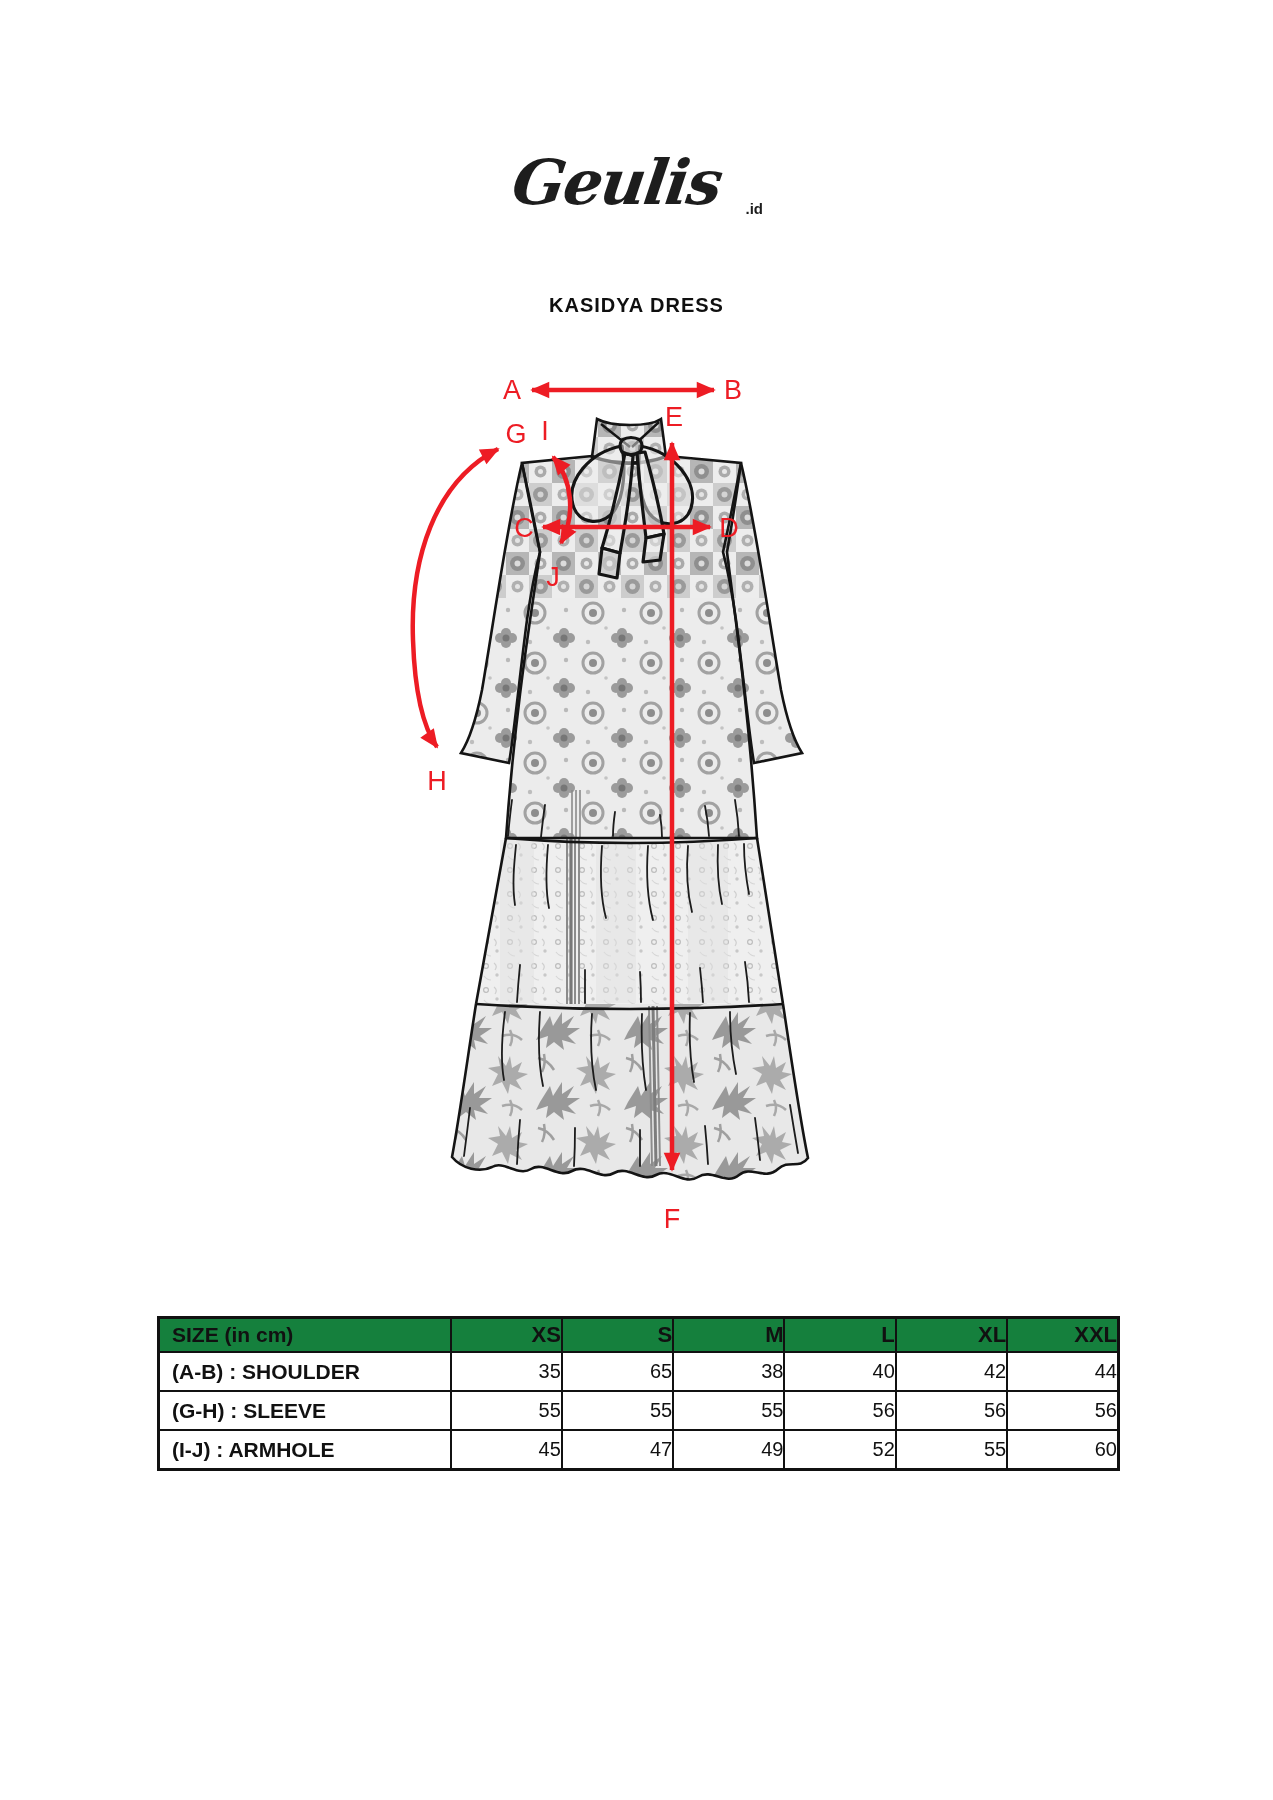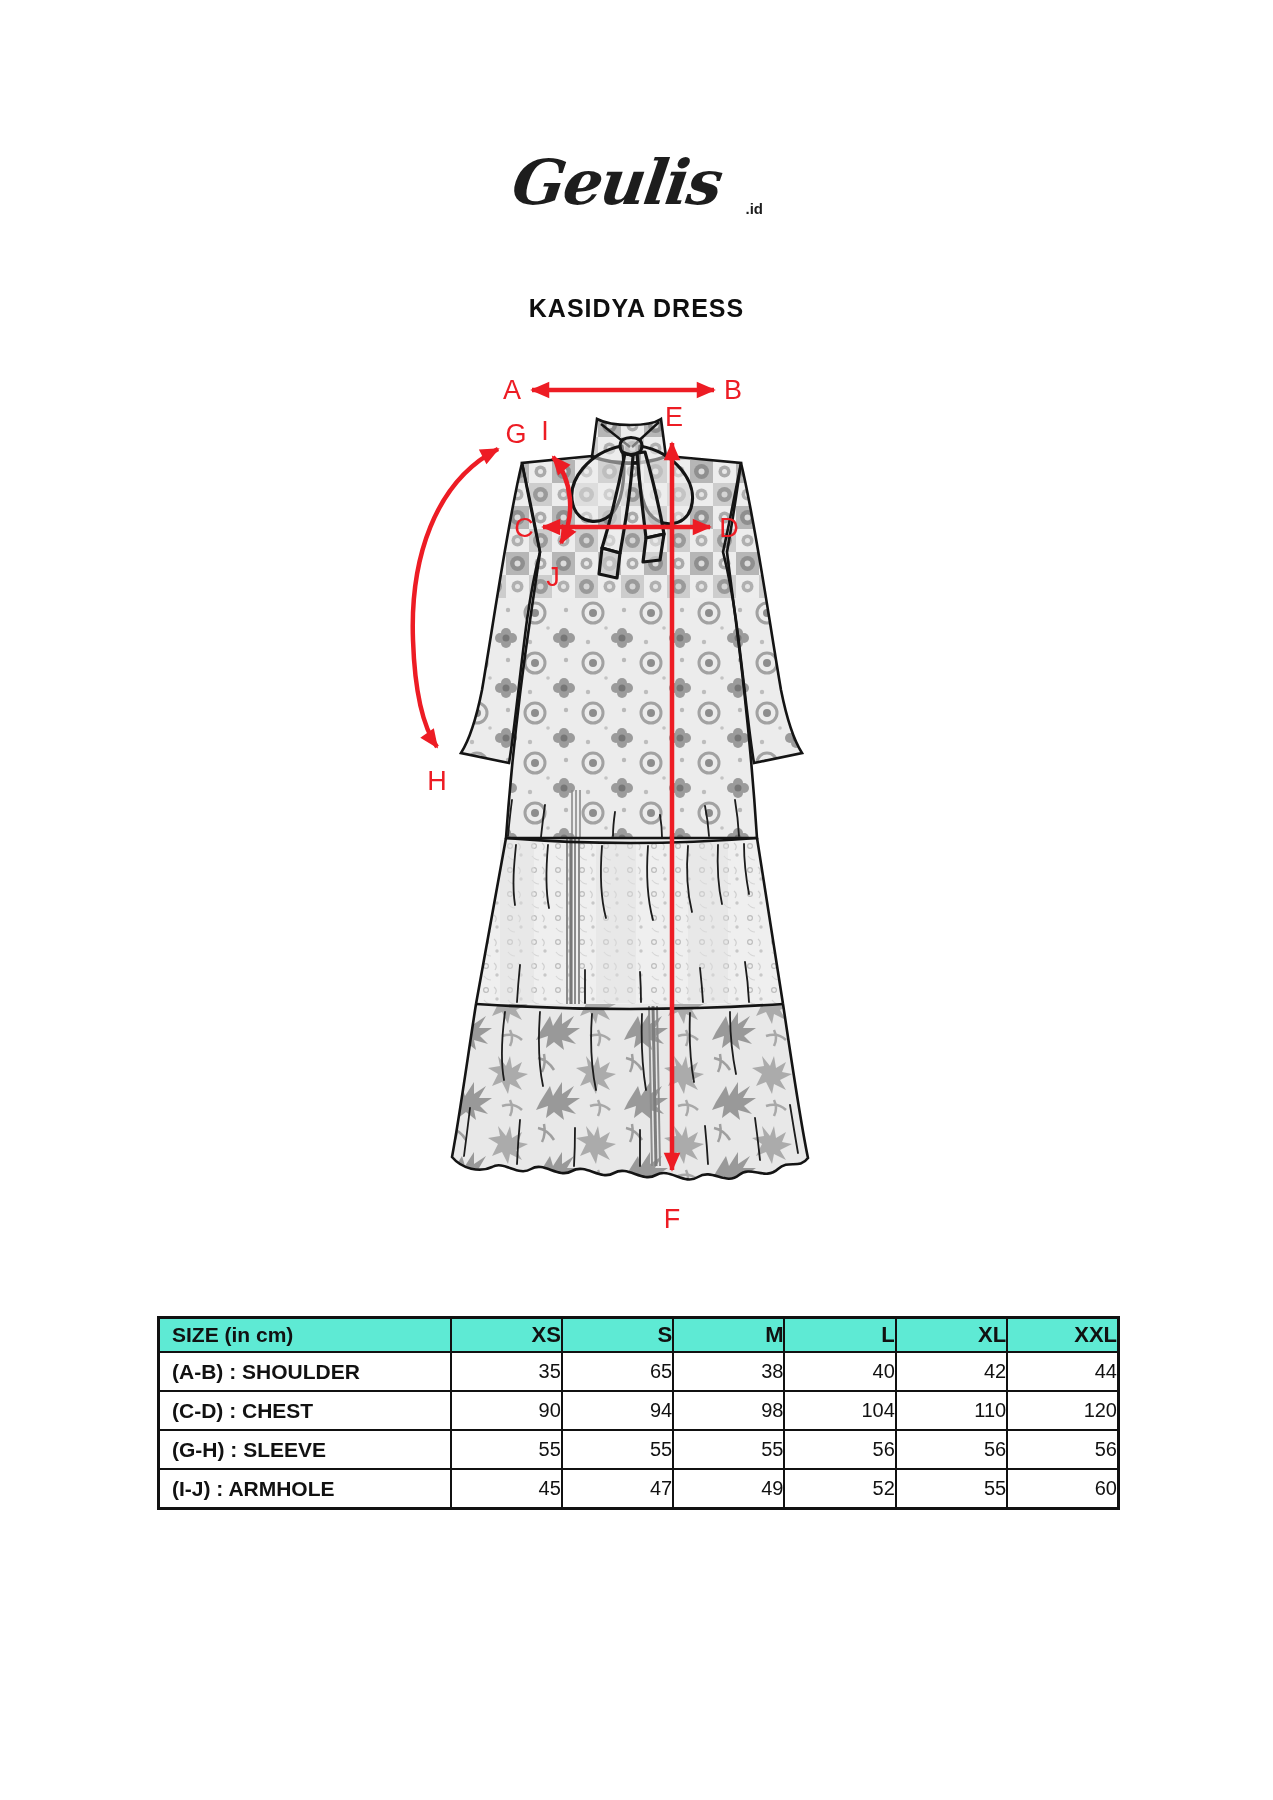--- a/index.html
+++ b/index.html
@@ -8,36 +8,36 @@
 
   
   .logo{position:absolute;top:146px;left:0;width:100%;text-align:center;color:#1d1d1d;}
   .logo-script{font-family:"DejaVu Serif",serif;font-style:italic;font-weight:bold;
                font-size:62px;letter-spacing:-2px;display:inline-block;transform:skewX(-8deg);}
   .logo-suffix{font-family:"Liberation Sans",sans-serif;font-size:15px;font-weight:bold;
                position:relative;top:10px;left:3px;margin-left:22px;}
 
   
   .title{position:absolute;top:294px;left:0;width:100%;text-align:center;margin:0;
-         font-size:25px;font-weight:bold;letter-spacing:1px;color:#0f0f0f;}
+         font-size:20px;font-weight:bold;letter-spacing:1px;color:#0f0f0f;}
 
   
   svg.diagram{position:absolute;left:0;top:0;width:1273px;height:1800px;display:block;}
   .ml{font-family:"Liberation Sans",sans-serif;font-size:27px;fill:#ed1c24;}
   .rl{stroke:#ed1c24;stroke-width:4.5;fill:none;}
   .outline{fill:none;stroke:#141414;stroke-width:2.6;}
   .gather{fill:none;stroke:#1c1c1c;stroke-width:1.8;stroke-linecap:round;}
 
   
   .size-table{position:absolute;left:157px;top:1316px;width:963px;
               border-collapse:collapse;table-layout:fixed;border:3px solid #111;}
   .size-table col.c0{width:292px;}
   .size-table th,.size-table td{border:2px solid #111;text-align:right;color:#111;
               padding:0;overflow:hidden;white-space:nowrap;}
-  .size-table thead th{background:#5eead4;font-size:22px;font-weight:bold;height:32px;}
+  .size-table thead th{background:#15803d;font-size:22px;font-weight:bold;height:32px;}
   .size-table tbody td{font-size:20px;height:37px;padding-left:28px;}
   .size-table .lbl{text-align:left;padding-left:12px;font-weight:bold;font-size:21px;}
 </style>
 </head>
 <body>
 
 <div class="page">
 
   <div class="logo">
     <span class="logo-script">Geulis</span><span class="logo-suffix">.id</span>
@@ -239,29 +239,20 @@
       <tr>
         <td class="lbl">(A-B) : SHOULDER</td>
         <td>35</td>
         <td>65</td>
         <td>38</td>
         <td>40</td>
         <td>42</td>
         <td>44</td>
       </tr>
       <tr>
-        <td class="lbl">(C-D) : CHEST</td>
-        <td>90</td>
-        <td>94</td>
-        <td>98</td>
-        <td>104</td>
-        <td>110</td>
-        <td>120</td>
-      </tr>
-      <tr>
         <td class="lbl">(G-H) : SLEEVE</td>
         <td>55</td>
         <td>55</td>
         <td>55</td>
         <td>56</td>
         <td>56</td>
         <td>56</td>
       </tr>
       <tr>
         <td class="lbl">(I-J) : ARMHOLE</td>

